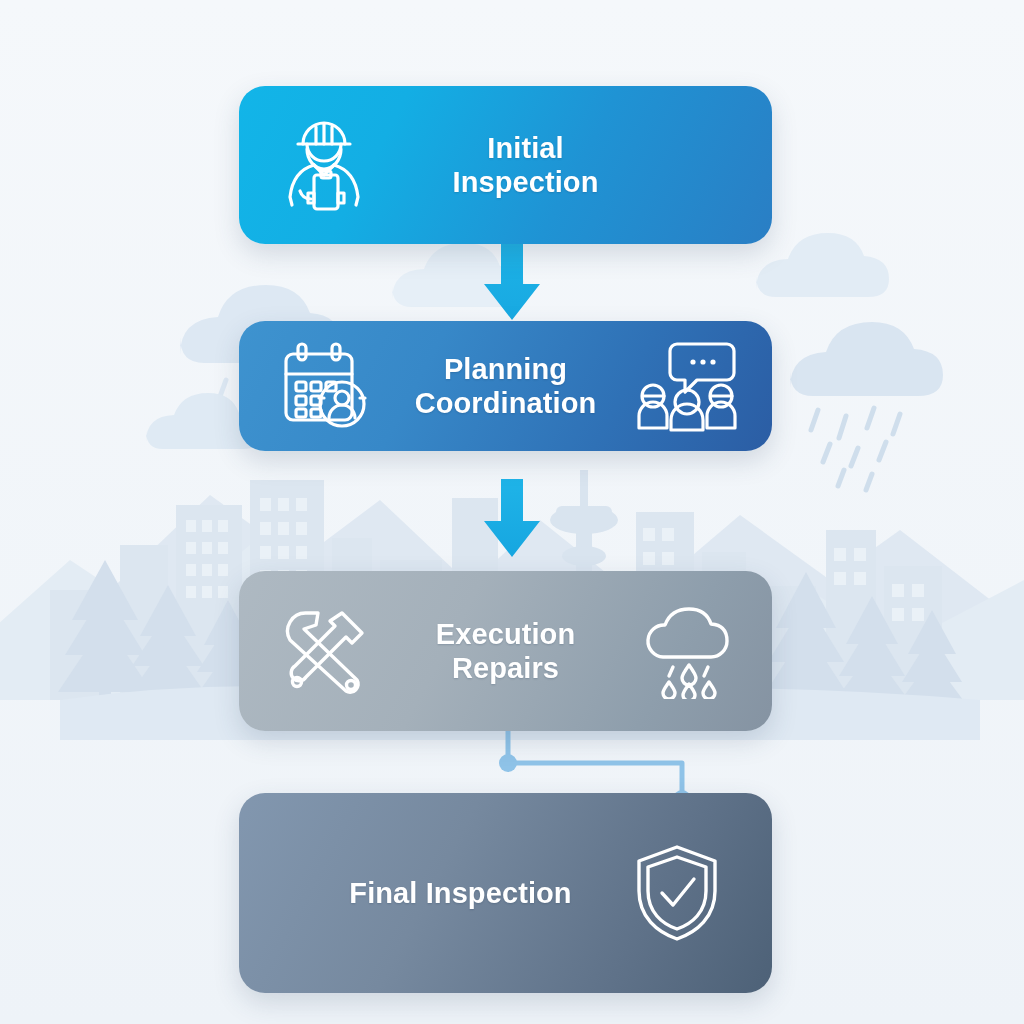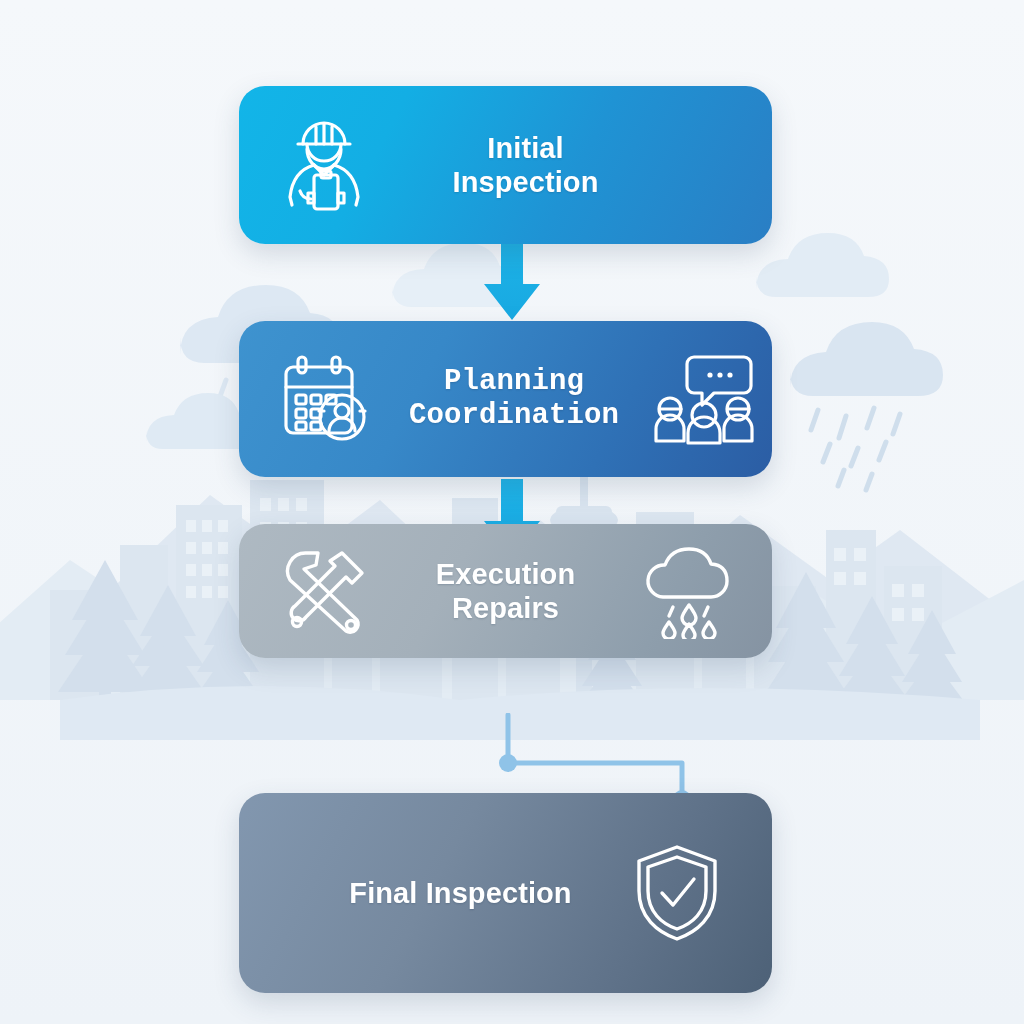--- a/index.html
+++ b/index.html
@@ -39,28 +39,28 @@
     white-space:pre-line;
   }
 
   
   #card-1{left:239px;top:86px;width:533px;height:158px;
     background:linear-gradient(118deg,#12b5e8 0%,#13aee4 28%,#1f93d4 62%,#2a7ec4 100%);gap:20px;}
   #card-1 .slot{width:170px;}
   #card-1 .label{font-size:29px;padding-right:150px;}
 
   
-  #card-2{left:239px;top:321px;width:533px;height:156px;
-    background:linear-gradient(118deg,#3e93cf 0%,#3788c8 35%,#2f71b6 70%,#2b5da4 100%);font-family:Liberation Mono, monospace;}
+  #card-2{left:239px;top:321px;width:533px;height:130px;
+    background:linear-gradient(118deg,#3e93cf 0%,#3788c8 35%,#2f71b6 70%,#2b5da4 100%);}
   #card-2 .slot{width:170px;}
   #card-2 .label{font-size:29px;}
   #card-2 .slot.right{width:170px;}
 
   
-  #card-3{left:239px;top:524px;width:533px;height:134px;
+  #card-3{left:239px;top:571px;width:533px;height:160px;
     background:linear-gradient(118deg,#aeb9c2 0%,#a4b0ba 40%,#8e9eac 78%,#8593a2 100%);}
   #card-3 .slot{width:170px;}
   #card-3 .label{font-size:29px;}
 
   
   #card-4{left:239px;top:793px;width:533px;height:200px;
     background:linear-gradient(118deg,#8297af 0%,#76899f 38%,#5f7289 74%,#4d6177 100%);}
   #card-4 .slot{width:100px;}
   #card-4 .slot.right{width:190px;}
   #card-4 .label{font-size:29px;}

